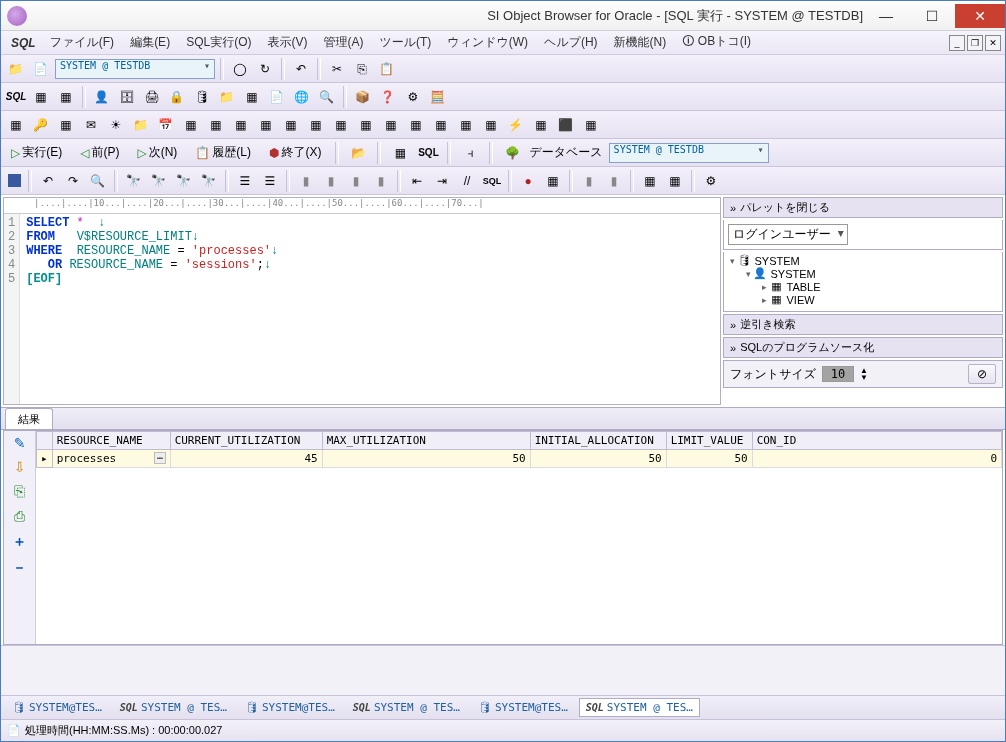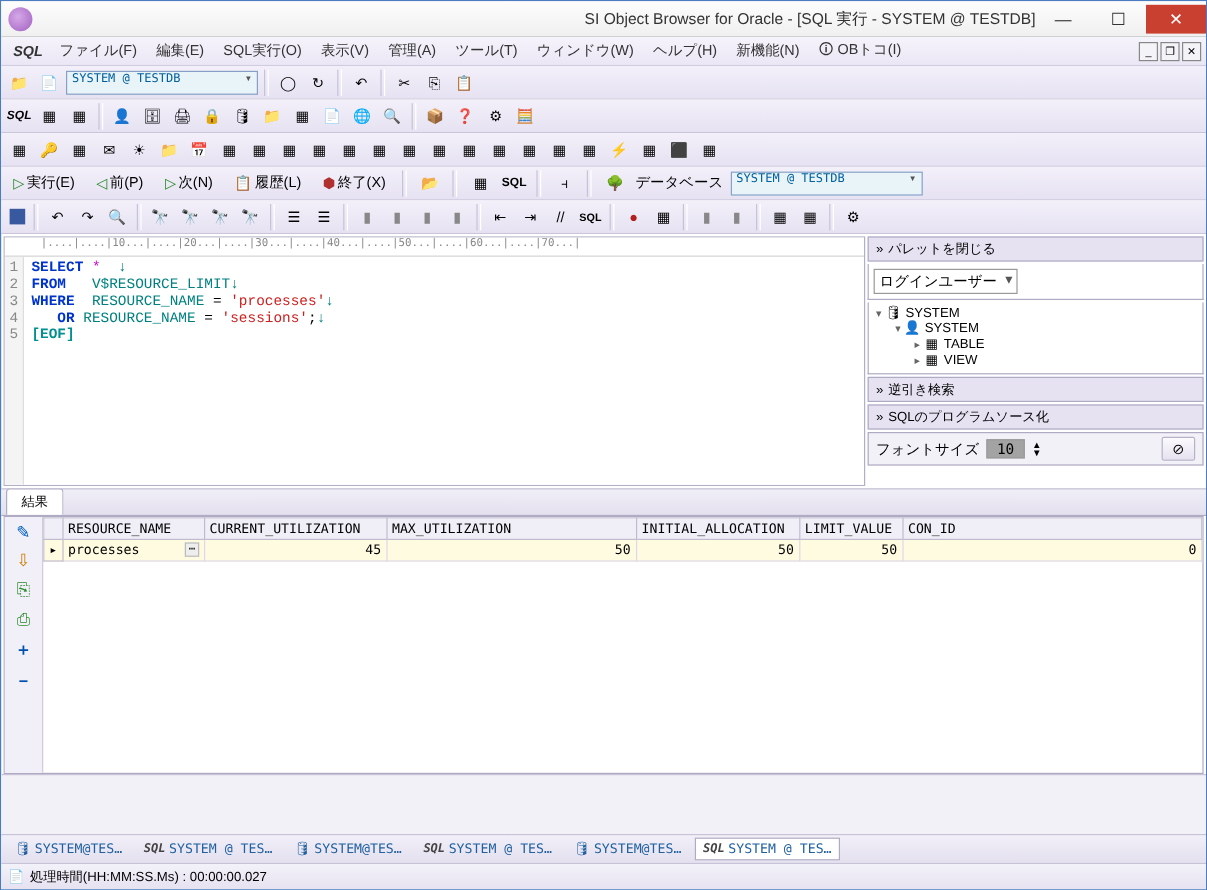--- a/index.html
+++ b/index.html
@@ -42,21 +42,21 @@
 .login-combo { border: 1px solid #999; padding: 1px 16px 1px 4px; background: #fff; display: inline-block; position: relative; text-align: center; }
 .login-combo::after { content: "▾"; position: absolute; right: 3px; color: #555; }
 .tree { border: 1px solid #b0abc4; border-top: none; background: #fff; flex: 0 0 60px; overflow: auto; padding: 2px; font-size: 11px; }
 .tree-row { display: flex; align-items: center; gap: 3px; padding: 0 2px; }
 .tree-row .tog { color: #666; font-size: 9px; }
 .tree-row .ico { width: 14px; text-align: center; font-size: 11px; }
 .font-row { border: 1px solid #b0abc4; padding: 3px 6px; background: #f3f1f8; display: flex; align-items: center; gap: 6px; }
 .spin { border: 1px solid #999; padding: 0 2px; background: #a3a3a3; width: 32px; text-align: center; font-family: monospace; }
 .close-palette { margin-left: auto; border: 1px solid #b8b2c8; background: linear-gradient(to bottom, #fbfafd, #e6e2f0); padding: 2px 8px; border-radius: 2px; display: flex; align-items: center; gap: 4px; cursor: pointer; }
 .result-area { flex: 0 0 auto; display: flex; flex-direction: column; border-top: 1px solid #b0abc4; }
-.tabrow { background: linear-gradient(to bottom, #f0eef7, #e4e0ef); height: 22px; display: flex; align-items: flex-end; padding: 0 4px; border-bottom: 1px solid #b0abc4; }
+.tabrow { background: linear-gradient(to bottom, #f0eef7, #e4e0ef); height: 22px; display: flex; padding: 0 4px; border-bottom: 1px solid #b0abc4; }
 .tab { background: #fff; border: 1px solid #b0abc4; border-bottom: none; padding: 3px 12px; font-size: 11px; border-radius: 3px 3px 0 0; }
 .grid-wrap { display: flex; height: 215px; background: #fff; border: 1px solid #b0abc4; margin: 0 2px; }
 .grid-tools { width: 32px; background: #f1eff8; border-right: 1px solid #d0ccdc; display: flex; flex-direction: column; align-items: center; padding: 4px 0; gap: 8px; }
 .grid-tools span { cursor: pointer; font-size: 14px; }
 .grid { flex: 1; overflow: auto; }
 table { border-collapse: collapse; width: 100%; font-family: "MS Gothic", monospace; font-size: 11px; }
 th { background: #f0eef7; border: 1px solid #c0bccf; padding: 2px 4px; text-align: left; font-weight: normal; height: 17px; }
 td { border: 1px solid #dcd8e8; padding: 2px 4px; height: 16px; }
 tr.sel td { background: #fffbe0; }
 .rowhdr { width: 14px; background: #f0eef7; border: 1px solid #c0bccf; text-align: center; }

